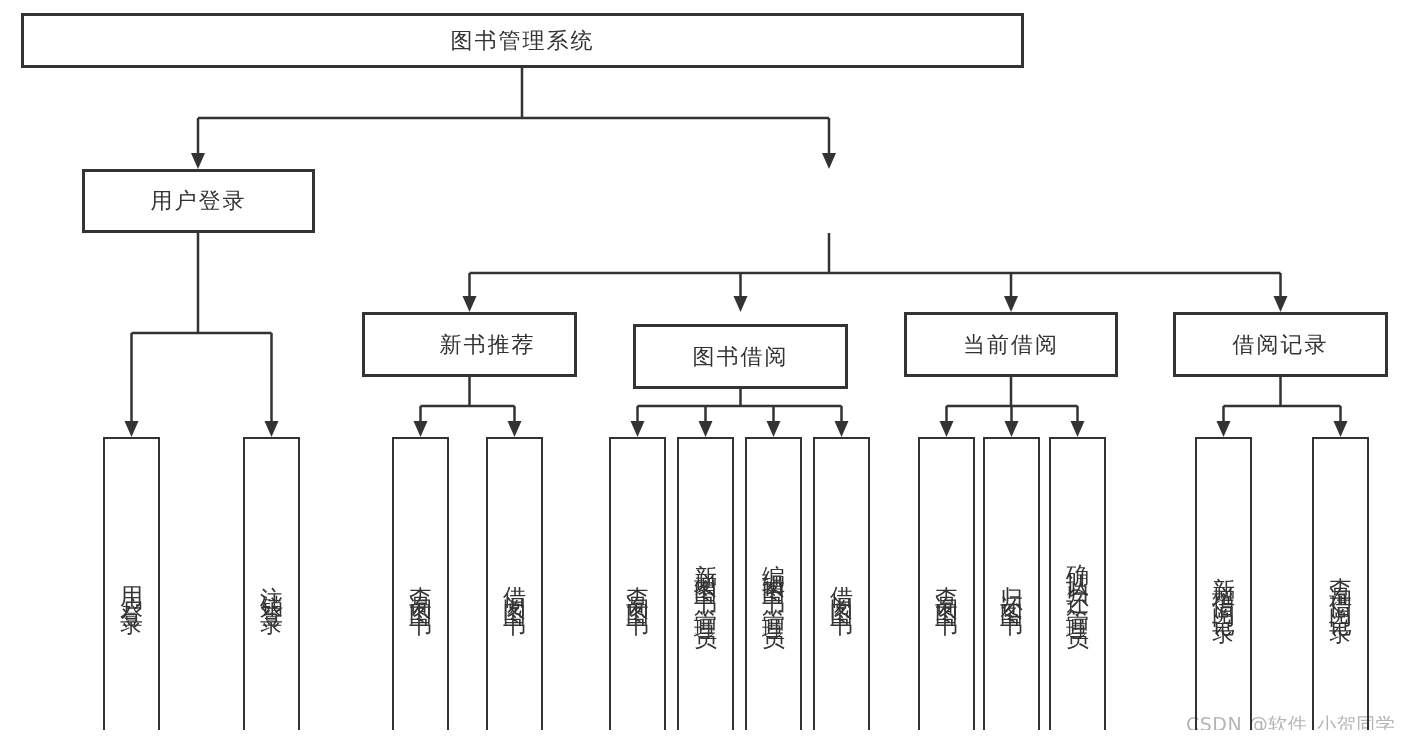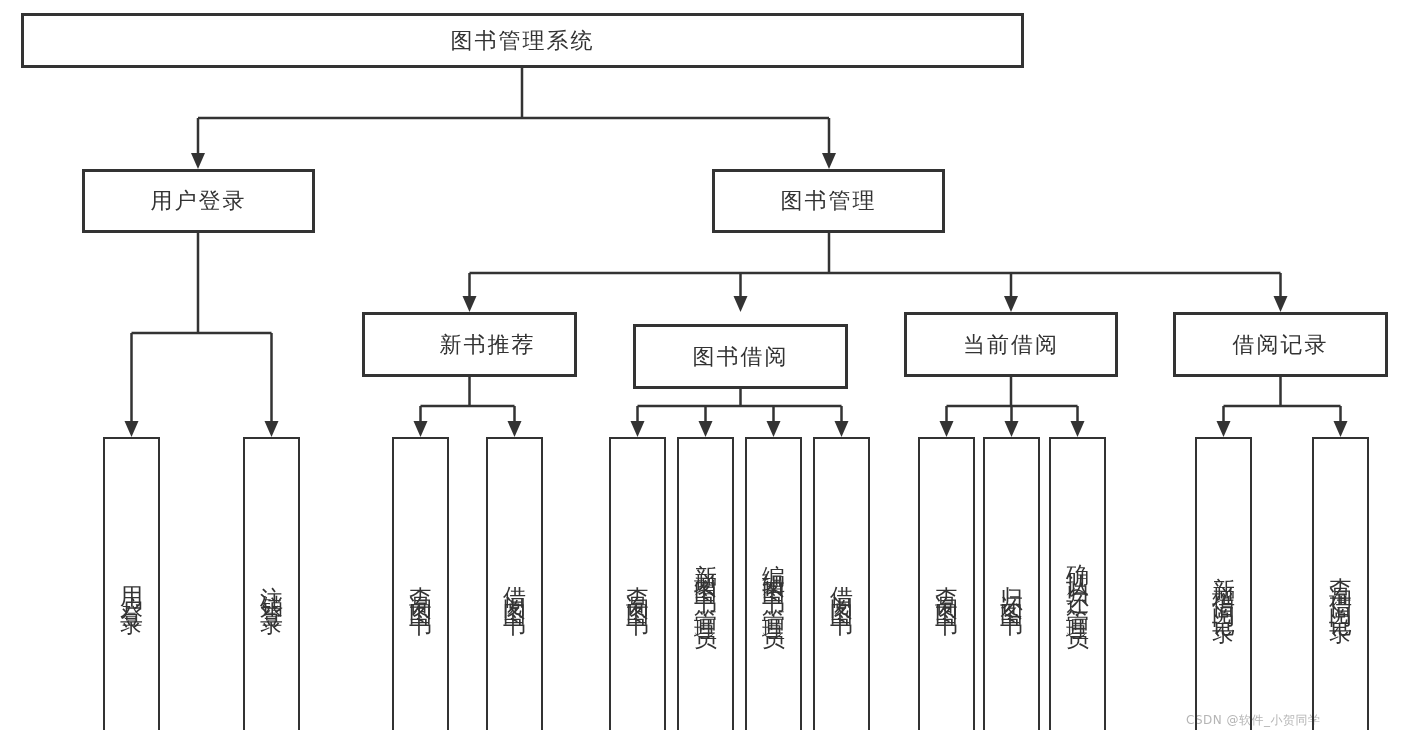--- a/index.html
+++ b/index.html
@@ -40,21 +40,21 @@
     writing-mode: vertical-rl;
     text-orientation: mixed;
     letter-spacing: 9px;
     line-height: 1;
     white-space: nowrap;
   }
   .watermark {
     position: absolute;
     left: 1186px;
     top: 712px;
-    font-size: 12px;
+    font-size: 19px;
     letter-spacing: 0.5px;
     color: #b5b5b5;
     mix-blend-mode: darken;
     white-space: nowrap;
   }
 </style>
 </head>
 <body>
 
 <div class="stage">
@@ -91,23 +91,20 @@
       <polygon points="1340.5,437 1333.5,421 1347.5,421"></polygon>
     </g>
   </svg>
 
   <div class="box root" style="left:21px; top:13px; width:1003px; height:55px;">
     <span>图书管理系统</span>
   </div>
 
   <div class="box lvl" style="left:82px; top:169px; width:233px; height:64px;">
     <span>用户登录</span>
-  </div>
-  <div class="box lvl" style="left:712px; top:169px; width:233px; height:64px;">
-    <span>图书管理</span>
   </div>
 
   <div class="box lvl" style="left:362px; top:312px; width:215px; height:65px;padding-left:36px;">
     <span>新书推荐</span>
   </div>
   <div class="box lvl" style="left:633px; top:324px; width:215px; height:65px;">
     <span>图书借阅</span>
   </div>
   <div class="box lvl" style="left:904px; top:312px; width:214px; height:65px;align-items:center;">
     <span>当前借阅</span>

